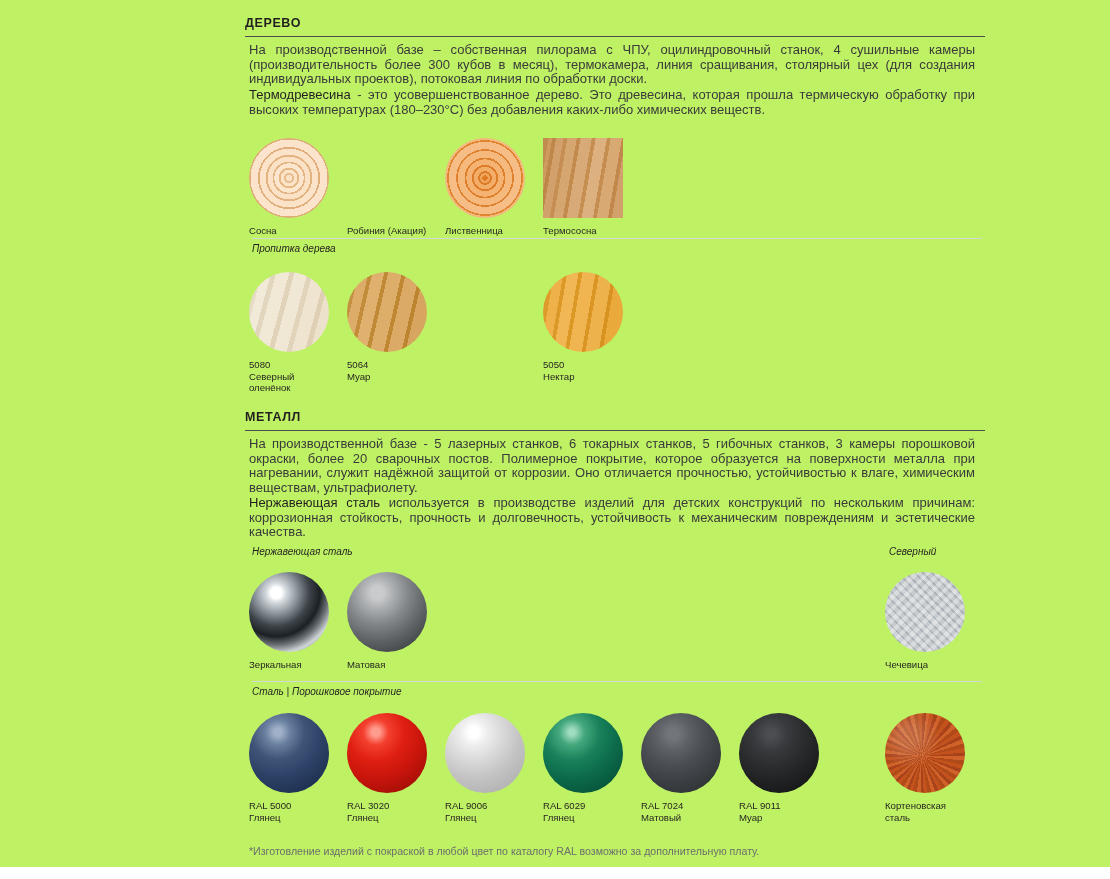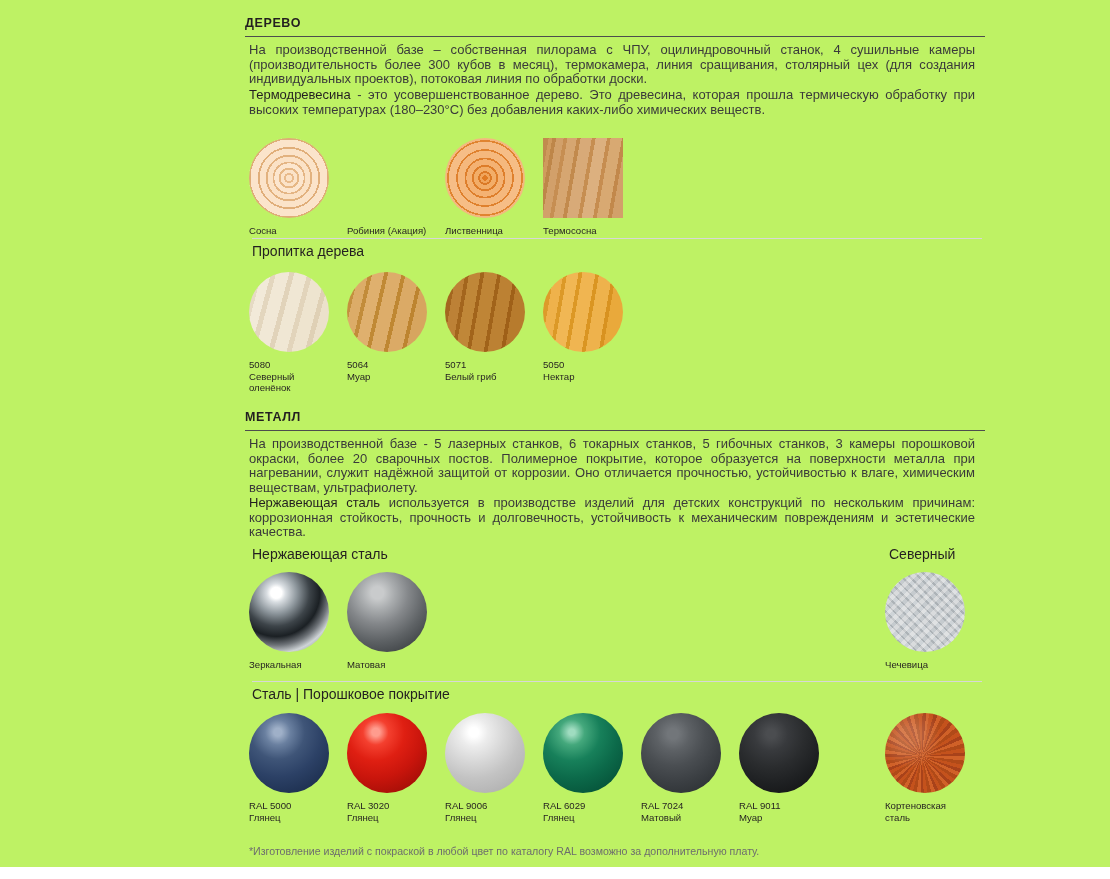--- a/index.html
+++ b/index.html
@@ -54,22 +54,23 @@
     text-align: justify;
   }
   .para b {
     color: #231f20;
     font-weight: normal;
   }
 
   
   .sub-label {
     position: absolute;
-    font-size: 14px;
-    color: #231f20;
+    font-size: 10px;
+    color: #231f20;
+    font-style: italic;
   }
 
   
   .swatch {
     position: absolute;
     width: 80px;
     text-align: left;
   }
   .disc {
     width: 80px;
@@ -236,27 +237,20 @@
       <span class="name">Северный оленёнок</span>
     </div>
   </div>
   <div class="swatch" style="left:347px; top:272px;">
     <div class="disc imp-5064"></div>
     <div class="cap">
       <span class="code">5064</span>
       <span class="name">Муар</span>
     </div>
   </div>
-  <div class="swatch" style="left:445px; top:272px;">
-    <div class="disc imp-5071"></div>
-    <div class="cap">
-      <span class="code">5071</span>
-      <span class="name">Белый гриб</span>
-    </div>
-  </div>
   <div class="swatch" style="left:543px; top:272px;">
     <div class="disc imp-5050"></div>
     <div class="cap">
       <span class="code">5050</span>
       <span class="name">Нектар</span>
     </div>
   </div>
 
   <div class="section-head" style="top:410px;">
     <div class="title">МЕТАЛЛ</div>

